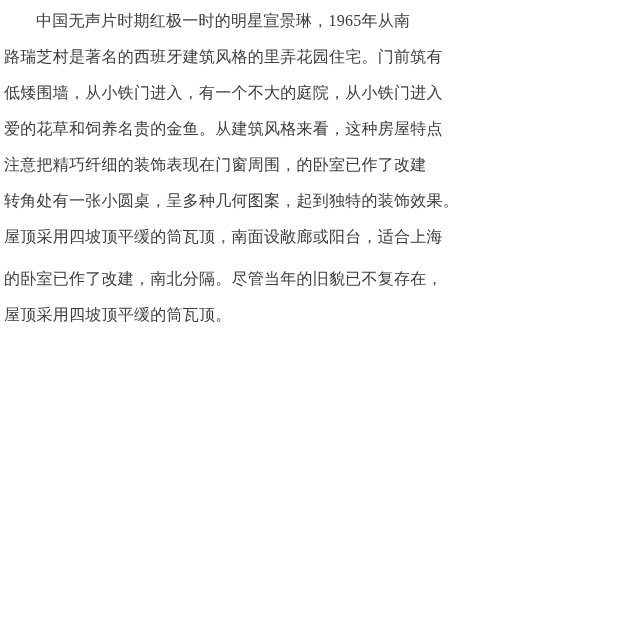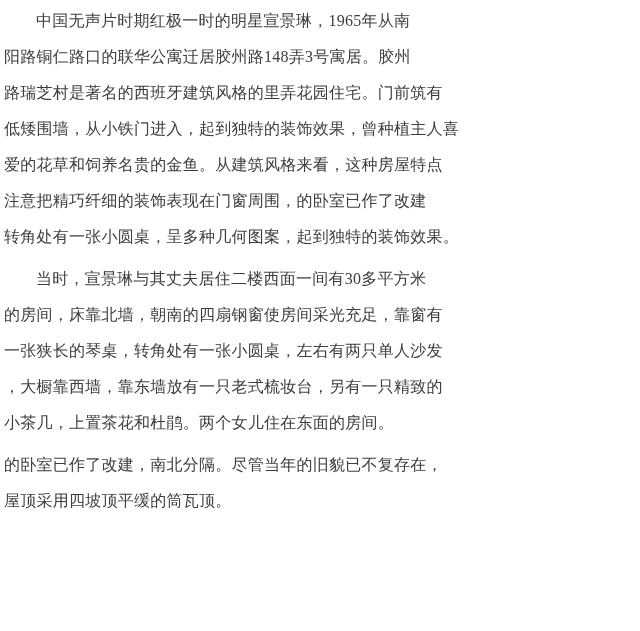--- a/index.html
+++ b/index.html
@@ -32,34 +32,27 @@
     text-indent: 2em;
   }
 </style>
 </head>
 <body>
 
 <div class="page">
 
   <div class="para">
     <div class="line indent">中国无声片时期红极一时的明星宣景琳，1965年从南</div>
-    <div class="line">阳路铜仁路口的联华公寓迁居胶州路148弄3号寓居。胶州</div>
     <div class="line">路瑞芝村是著名的西班牙建筑风格的里弄花园住宅。门前筑有</div>
-    <div class="line">低矮围墙，从小铁门进入，起到独特的装饰效果，曾种植主人喜</div>
+    <div class="line">低矮围墙，从小铁门进入，有一个不大的庭院，从小铁门进入</div>
     <div class="line">爱的花草和饲养名贵的金鱼。从建筑风格来看，这种房屋特点</div>
     <div class="line">注意把精巧纤细的装饰表现在门窗周围，的卧室已作了改建</div>
     <div class="line">转角处有一张小圆桌，呈多种几何图案，起到独特的装饰效果。</div>
+    <div class="line">屋顶采用四坡顶平缓的筒瓦顶，南面设敞廊或阳台，适合上海</div>
   </div>
 
-  <div class="para">
-    <div class="line indent">当时，宣景琳与其丈夫居住二楼西面一间有30多平方米</div>
-    <div class="line">的房间，床靠北墙，朝南的四扇钢窗使房间采光充足，靠窗有</div>
-    <div class="line">一张狭长的琴桌，转角处有一张小圆桌，左右有两只单人沙发</div>
-    <div class="line">，大橱靠西墙，靠东墙放有一只老式梳妆台，另有一只精致的</div>
-    <div class="line">小茶几，上置茶花和杜鹃。两个女儿住在东面的房间。</div>
-  </div>
 
   <div class="para">
     <div class="line">的卧室已作了改建，南北分隔。尽管当年的旧貌已不复存在，</div>
     <div class="line">屋顶采用四坡顶平缓的筒瓦顶。</div>
   </div>
 
 </div>
 
 </body></html>

